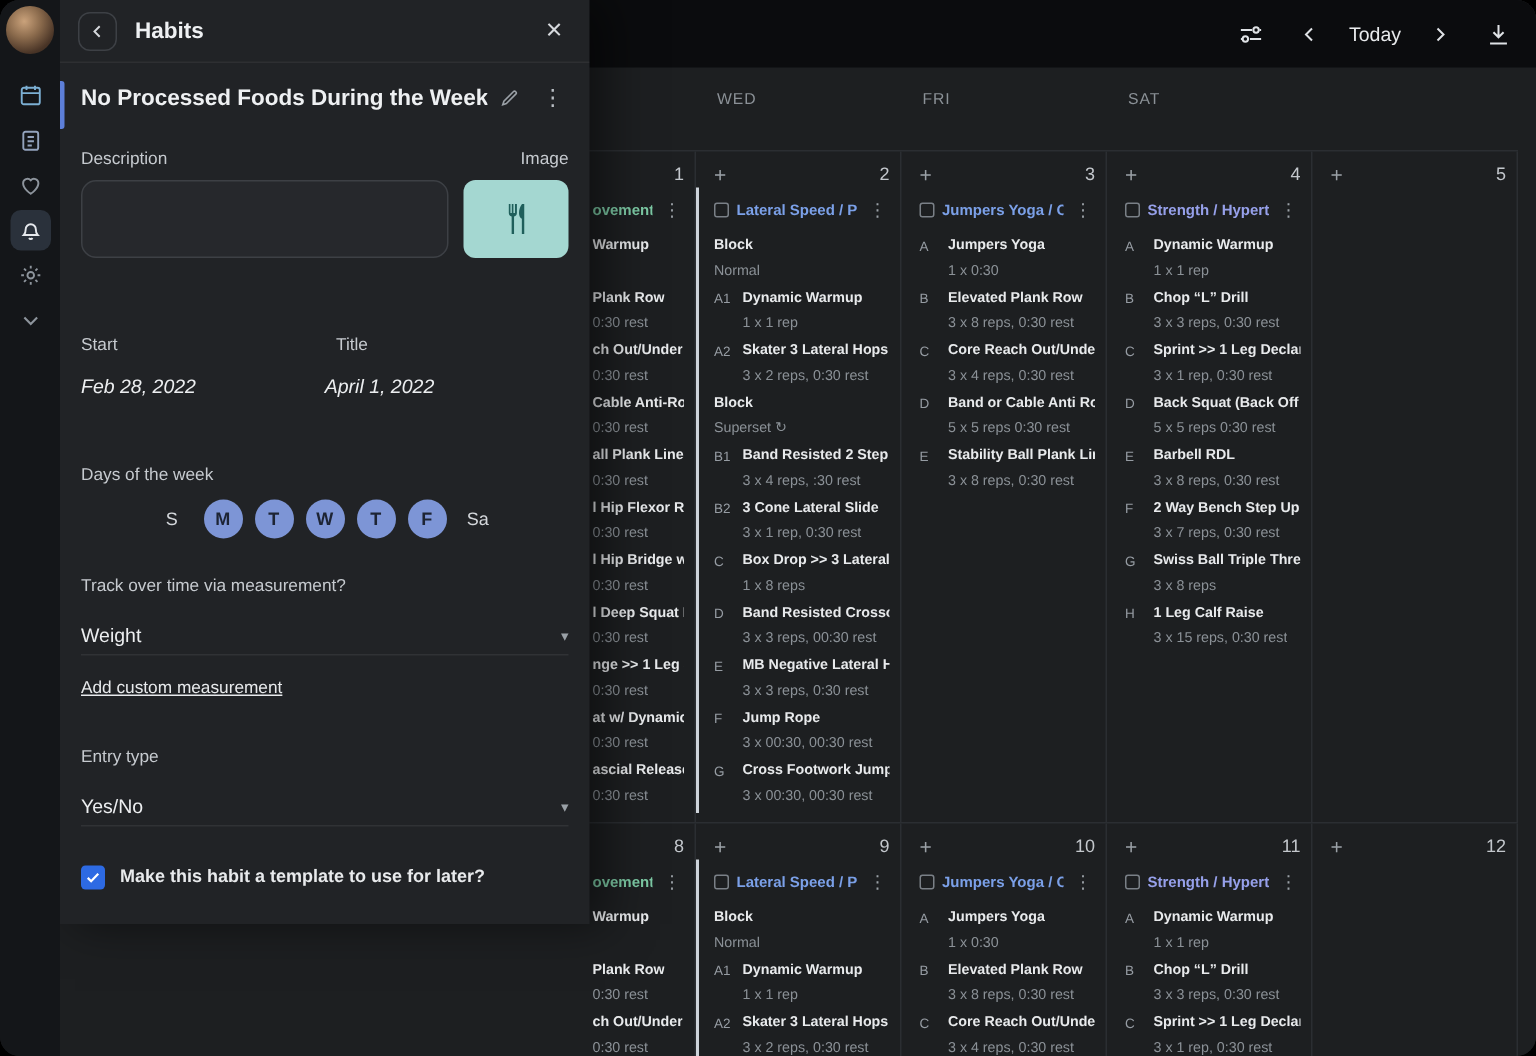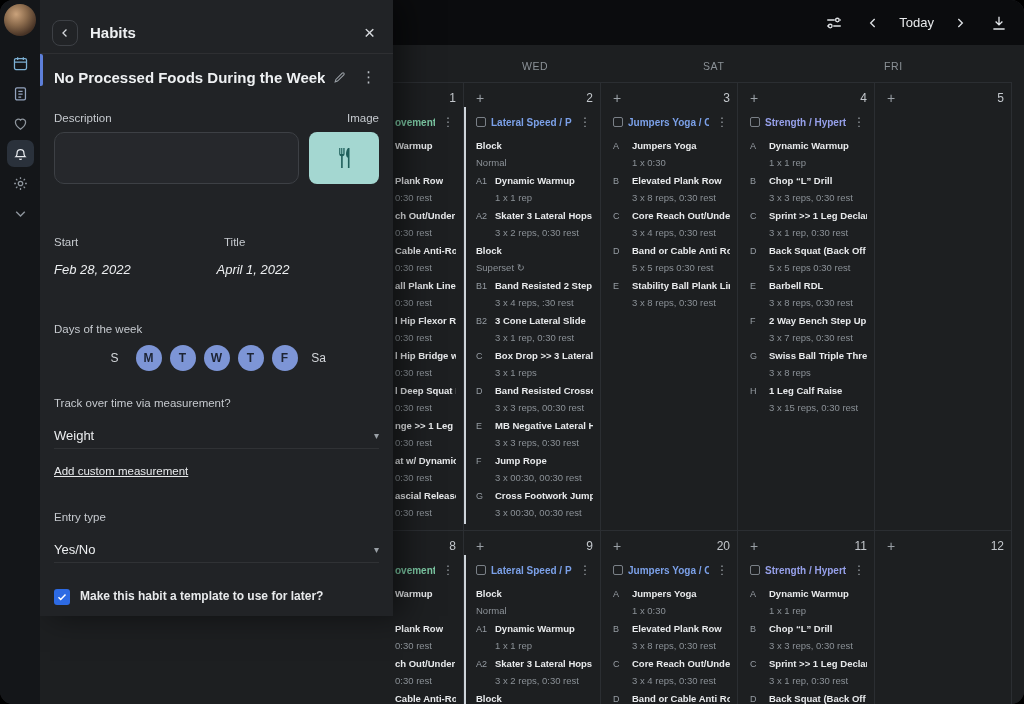--- a/index.html
+++ b/index.html
@@ -19,21 +19,21 @@
 
   
   .main{position:absolute;left:40px;top:0;right:0;bottom:0;background:#1d1f21;}
   .topbar{position:absolute;top:0;left:0;right:0;height:45px;background:#0b0c0e;display:flex;align-items:center;justify-content:flex-end;padding-right:16px;gap:22px;}
   .nav-group{display:flex;gap:8px;}
   .today{background:none;border:none;color:#e8eaec;font-size:13px;font-family:inherit;cursor:pointer;padding:0 10px;}
   .ticon{color:#dfe2e5;display:flex;align-items:center;cursor:pointer;}
 
   
   .cal{position:absolute;left:287px;top:45px;width:685px;}
-  .cal-head{display:flex;height:38px;border-bottom:1px solid #2b2e32;gap:44px;}
+  .cal-head{display:flex;height:56px;border-bottom:1px solid #2b2e32;}
   .col-head{width:137px;padding:15px 0 0 14px;font-size:10.5px;letter-spacing:.6px;color:#8b9197;}
   .week{display:flex;height:448px;border-bottom:1px solid #2b2e32;}
   .cell{width:137px;border-right:1px solid #2b2e32;padding:5px 7px 0 12px;position:relative;overflow:hidden;}
   .cell-top{display:flex;justify-content:space-between;align-items:center;height:20px;}
   .plus{color:#9aa0a6;font-size:14px;font-weight:300;cursor:pointer;line-height:14px;}
   .date{color:#c3c7cc;font-size:12px;}
   .w-title-row{display:flex;align-items:center;gap:5px;height:20px;margin-top:4px;}
   .w-check{width:10px;height:10px;border:1.2px solid #7a8087;border-radius:2px;flex:none;cursor:pointer;}
   .w-title{flex:1;font-size:10px;font-weight:700;white-space:nowrap;overflow:hidden;cursor:pointer;}
   .kebab{margin-left:auto;color:#9aa0a6;font-size:12px;flex:none;cursor:pointer;padding:0 2px;}
@@ -41,21 +41,21 @@
   .item{display:flex;margin-bottom:7px;}
   .item .label{width:19px;flex:none;font-size:9px;color:#969ca3;line-height:12px;}
   .texts{display:flex;flex-direction:column;min-width:0;}
   .name{font-size:9.5px;font-weight:600;color:#e8eaec;line-height:12px;white-space:nowrap;overflow:hidden;}
   .detail{font-size:9.5px;color:#8b9197;line-height:11px;margin-top:5px;min-height:11px;white-space:nowrap;overflow:hidden;}
   .cell.highlight::before{content:"";position:absolute;left:0;top:24px;bottom:6px;width:2px;background:#cdd3da;}
   .cell.clipped .w-title-row{margin-left:56px;}
   .cell.clipped .items{margin-left:56px;}
 
   
-  .modal{position:absolute;left:40px;top:0;width:353px;height:616px;background:#212326;z-index:30;box-shadow:10px 0 30px rgba(0,0,0,.5);padding:12px 14px;}
+  .modal{position:absolute;left:40px;top:0;width:353px;height:616px;background:#212326;z-index:30;box-shadow:10px 0 30px rgba(0,0,0,.5);padding:0 14px;}
   .m-head{height:42px;display:flex;align-items:center;gap:12px;border-bottom:1px solid rgba(255,255,255,.06);margin:0 -14px;padding:0 12px;}
   .back-btn{width:26px;height:26px;border-radius:8px;border:1px solid #3d4045;background:none;color:#d6d9dd;display:flex;align-items:center;justify-content:center;cursor:pointer;flex:none;}
   .m-title{font-size:15px;font-weight:700;color:#eef0f2;}
   .close{margin-left:auto;color:#d6d9dd;font-size:19px;cursor:pointer;padding:0 6px;line-height:19px;}
   .accent-bar{position:absolute;left:0;top:54px;width:3px;height:32px;background:#5d7fd9;border-radius:0 2px 2px 0;}
   .h-title-row{display:flex;align-items:center;gap:8px;margin-top:14px;}
   .h-title{font-size:15px;font-weight:700;color:#eef0f2;white-space:nowrap;overflow:hidden;}
   .pencil{display:flex;cursor:pointer;flex:none;}
   .kebab2{margin-left:auto;color:#b9bec4;font-size:15px;cursor:pointer;padding:0 3px;}
   .f-label{font-size:11.5px;color:#c6cacf;}
@@ -113,22 +113,22 @@
         <svg viewBox="0 0 24 24" width="18" height="18" fill="none" stroke="currentColor" stroke-width="1.8">
             <path d="M12 3.5v10.5M7.5 10L12 14.5 16.5 10M4.5 20h15"></path>
           </svg>
       </span>
     </header>
 
     <div class="cal">
       <div class="cal-head" id="cal-head">
           <div class="col-head"></div>
           <div class="col-head">WED</div>
+          <div class="col-head">FRI</div>
           <div class="col-head">SAT</div>
-          <div class="col-head">FRI</div>
         </div>
       <div class="cal-body" id="cal-body">
           <div class="week">
             <div class="cell clipped">
               <div class="cell-top">
                 <span class="plus">+</span>
                 <span class="date">1</span>
               </div>
               <div class="w-title-row">
                 <span class="w-title" style="color: rgb(124, 201, 164);">ovement Q...</span>
@@ -251,21 +251,21 @@
                   <span class="label">B2</span>
                   <span class="texts">
                     <span class="name">3 Cone Lateral Slide</span>
                     <span class="detail">3 x 1 rep, 0:30 rest</span>
                   </span>
                 </div>
                 <div class="item">
                   <span class="label">C</span>
                   <span class="texts">
                     <span class="name">Box Drop &gt;&gt; 3 Lateral H...</span>
-                    <span class="detail">3 x 1 reps</span>
+                    <span class="detail">1 x 8 reps</span>
                   </span>
                 </div>
                 <div class="item">
                   <span class="label">D</span>
                   <span class="texts">
                     <span class="name">Band Resisted Crossover...</span>
                     <span class="detail">3 x 3 reps, 00:30 rest</span>
                   </span>
                 </div>
                 <div class="item">
@@ -485,21 +485,21 @@
                 <div class="item block">
                   <span class="texts">
                     <span class="name">Block</span>
                   </span>
                 </div>
               </div>
             </div>
             <div class="cell">
               <div class="cell-top">
                 <span class="plus">+</span>
-                <span class="date">20</span>
+                <span class="date">10</span>
               </div>
               <div class="w-title-row">
                 <span class="w-check"></span>
                 <span class="w-title" style="color: rgb(123, 160, 232);">Jumpers Yoga / Core</span>
                 <span class="kebab">⋮</span>
               </div>
               <div class="items">
                 <div class="item">
                   <span class="label">A</span>
                   <span class="texts">

